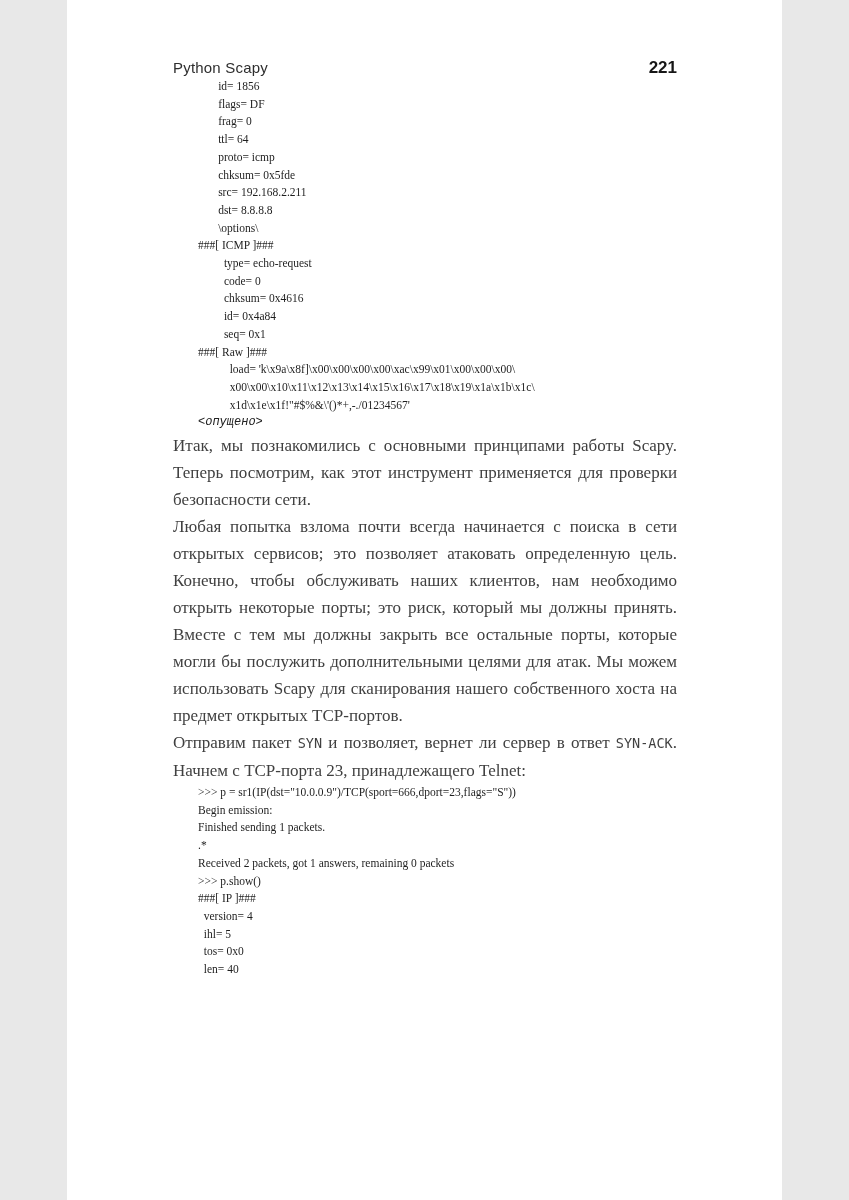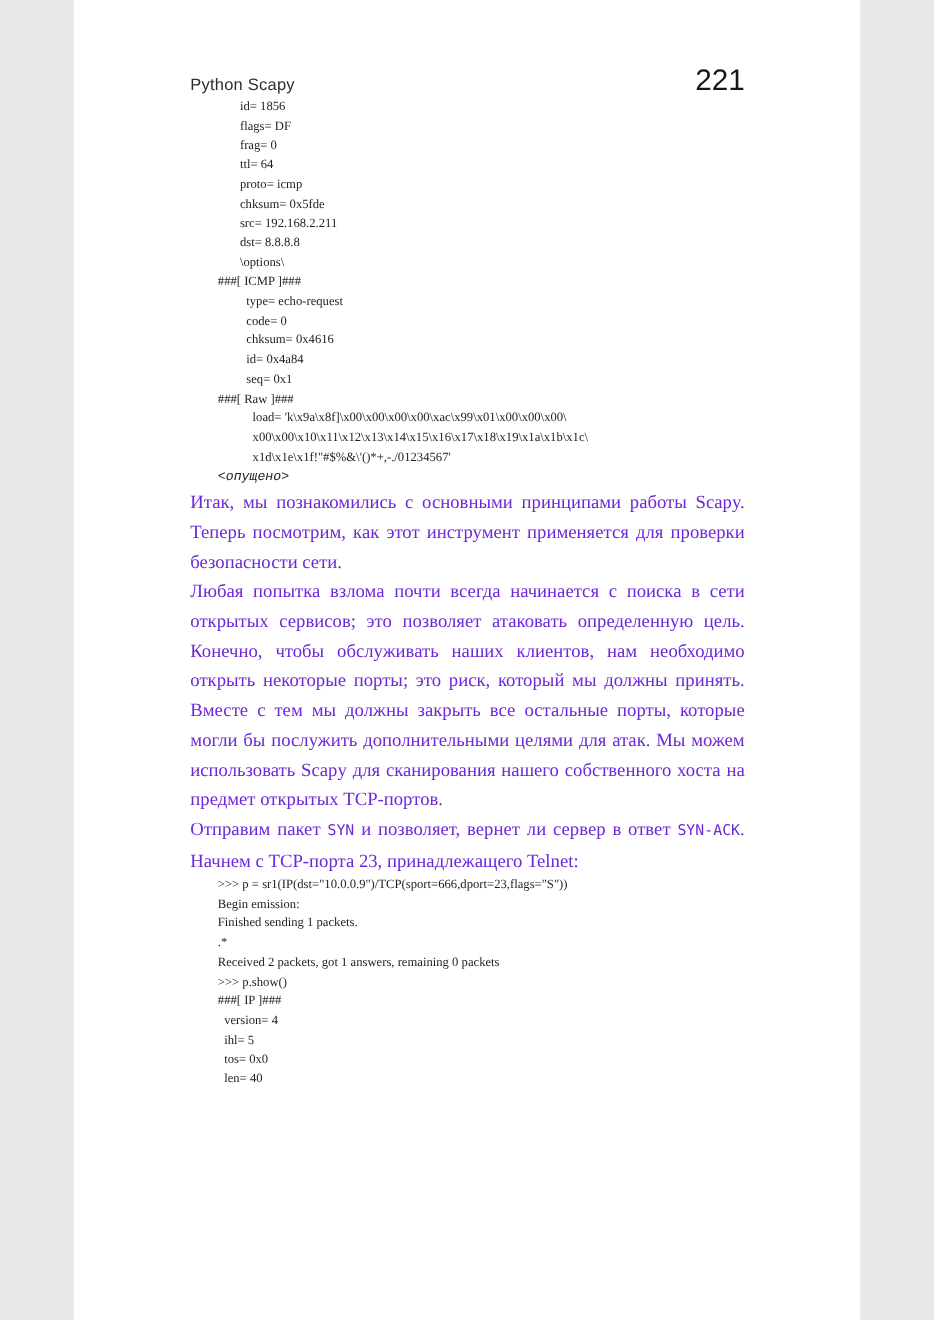--- a/index.html
+++ b/index.html
@@ -24,22 +24,22 @@
     padding-top: 58px;
   }
   .running-title {
     font-family: "Liberation Sans", sans-serif;
     font-size: 15px;
     color: #2e2e2e;
     letter-spacing: 0.2px;
   }
   .page-number {
     font-family: "Liberation Sans", sans-serif;
-    font-weight: normal;
-    font-size: 27px;
+    font-weight: bold;
+    font-size: 17px;
     color: #161616;
   }
   
   pre.code {
     font-family: Liberation Serif, serif;
     font-size: 11.5px;
     line-height: 17.7px;
     color: #1e1e1e;
     margin: 0 0 0 25px;
     white-space: pre;
@@ -52,21 +52,21 @@
     line-height: 17.7px;
     color: #222;
     margin-left: 25px;
   }
   
   p.body {
     font-family: "Liberation Serif", serif;
     font-size: 17px;
     line-height: 27px;
     text-align: justify;
-    color: #6d28d9;
+    color: #404040;
     margin: 0;
   }
   .para-intro { margin-top: 17px; }
   .section-heading {
     font-family: "Liberation Sans", sans-serif;
     font-weight: bold;
     font-size: 29px;
     color: #161616;
     margin: 44px 0 0 0;
     letter-spacing: 0.2px;

